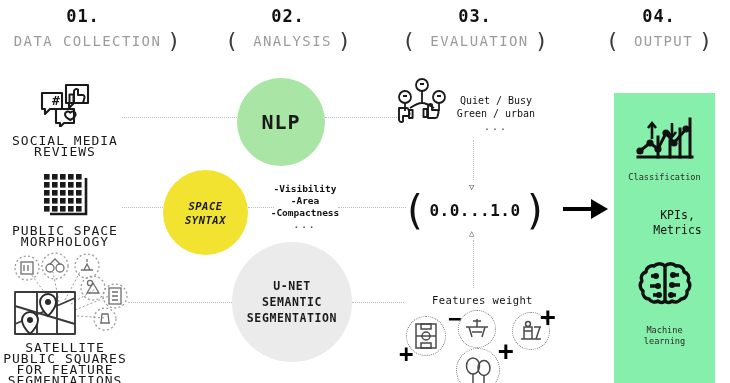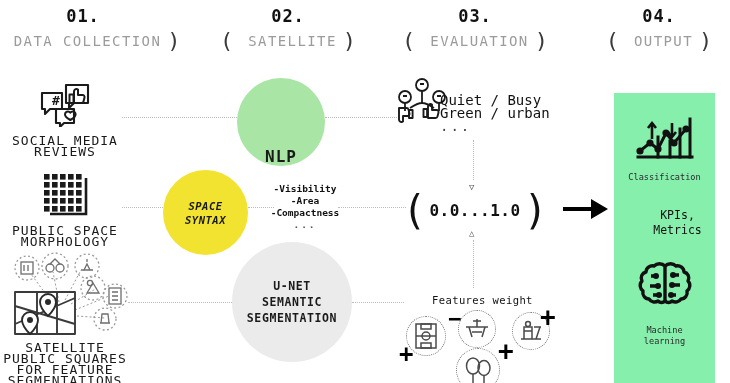--- a/index.html
+++ b/index.html
@@ -44,35 +44,35 @@
     font-size: 13px; color: #1a1a1a; letter-spacing: 1.0px;
     line-height: 11px; margin-top: 5px; white-space: pre-line;
   }
 
   
   .circle {
     position: absolute; border-radius: 50%;
     display: flex; align-items: center; justify-content: center;
     text-align: center; font-weight: bold; color: #1a1a1a;
   }
-  #nlp-circle { font-size: 16px; letter-spacing: 1px; align-items: flex-end; }
+  #nlp-circle { font-size: 20px; letter-spacing: 1px; }
   #space-syntax-circle { font-size: 10.5px; line-height: 14px; letter-spacing: .5px; }
   #unet-circle { font-size: 11.5px; line-height: 16px; letter-spacing: .6px; }
 
   
   #feature-list {
     position: absolute; text-align: center;
     font-size: 9.5px; font-weight: bold; color: #111; line-height: 12px;
   }
   #feature-list .dots { letter-spacing: 2px; color: #555; }
 
   
   #eval-attributes {
-    position: absolute; text-align: left;
-    font-size: 14px; color: #111; line-height: 13px;
+    position: absolute; text-align: center;
+    font-size: 10px; color: #111; line-height: 13px;
   }
   #eval-attributes .dots { letter-spacing: 2px; color: #444; display:block; }
 
   #score-row {
     position: absolute; display: flex; align-items: center;
     justify-content: center; gap: 3px;
   }
   .score-brk { font-size: 40px; font-weight: 300; color: #111; line-height: 36px; }
   #score-value {
     font-size: 16px; font-weight: bold; color: #111; letter-spacing: .5px;
@@ -118,21 +118,21 @@
       <span class="brk">(</span>
       <span class="col-label">DATA COLLECTION</span>
       <span class="brk">)</span>
     </div>
   </div>
 
   <div class="col-head" style="left:205px; top:6px; width:166px;">
     <div class="col-num">02.</div>
     <div class="col-chip">
       <span class="brk">(</span>
-      <span class="col-label">SATELLITE</span>
+      <span class="col-label">ANALYSIS</span>
       <span class="brk">)</span>
     </div>
   </div>
 
   <div class="col-head" style="left:392px; top:6px; width:166px;">
     <div class="col-num">03.</div>
     <div class="col-chip">
       <span class="brk">(</span>
       <span class="col-label">EVALUATION</span>
       <span class="brk">)</span>

